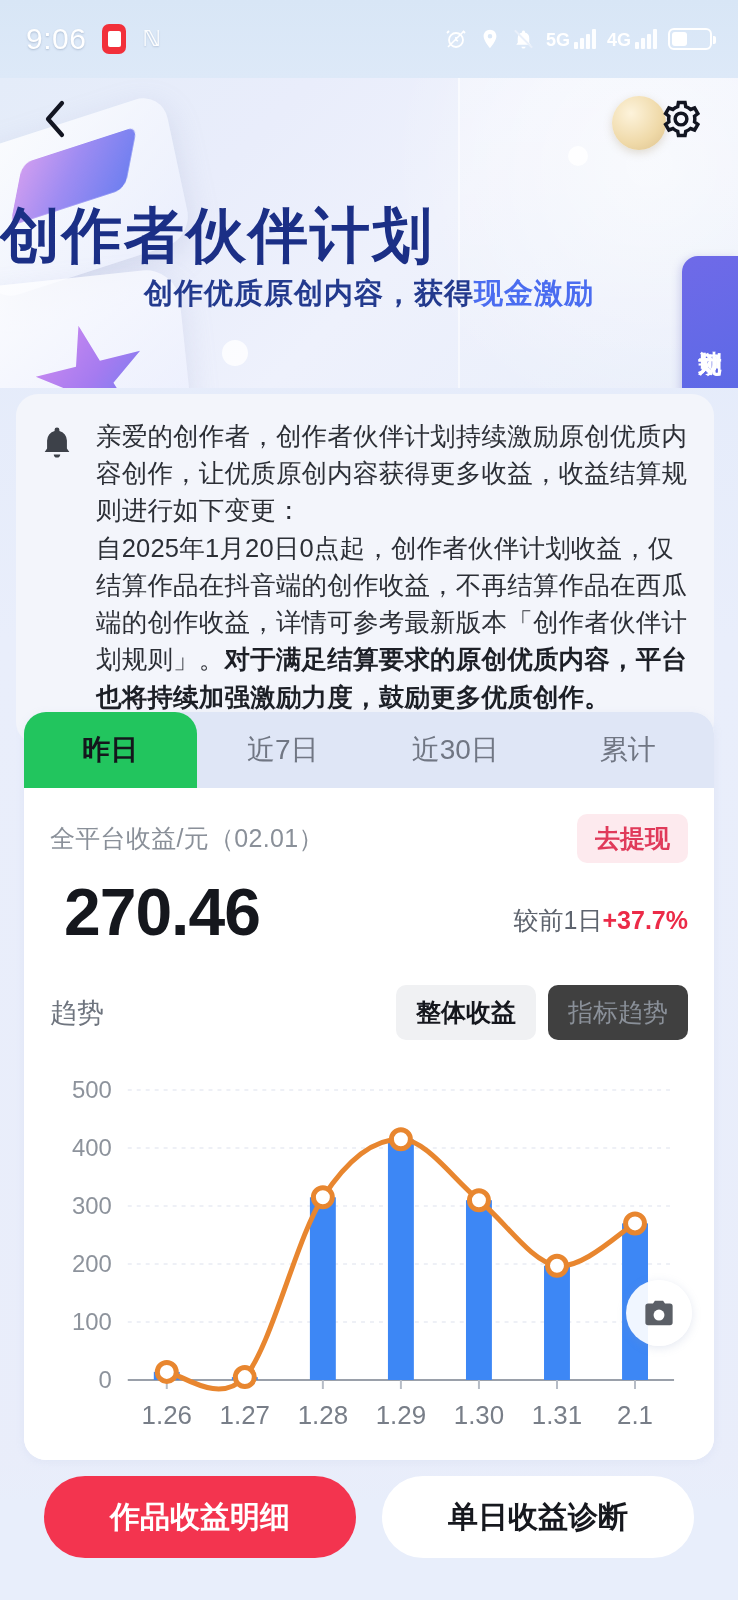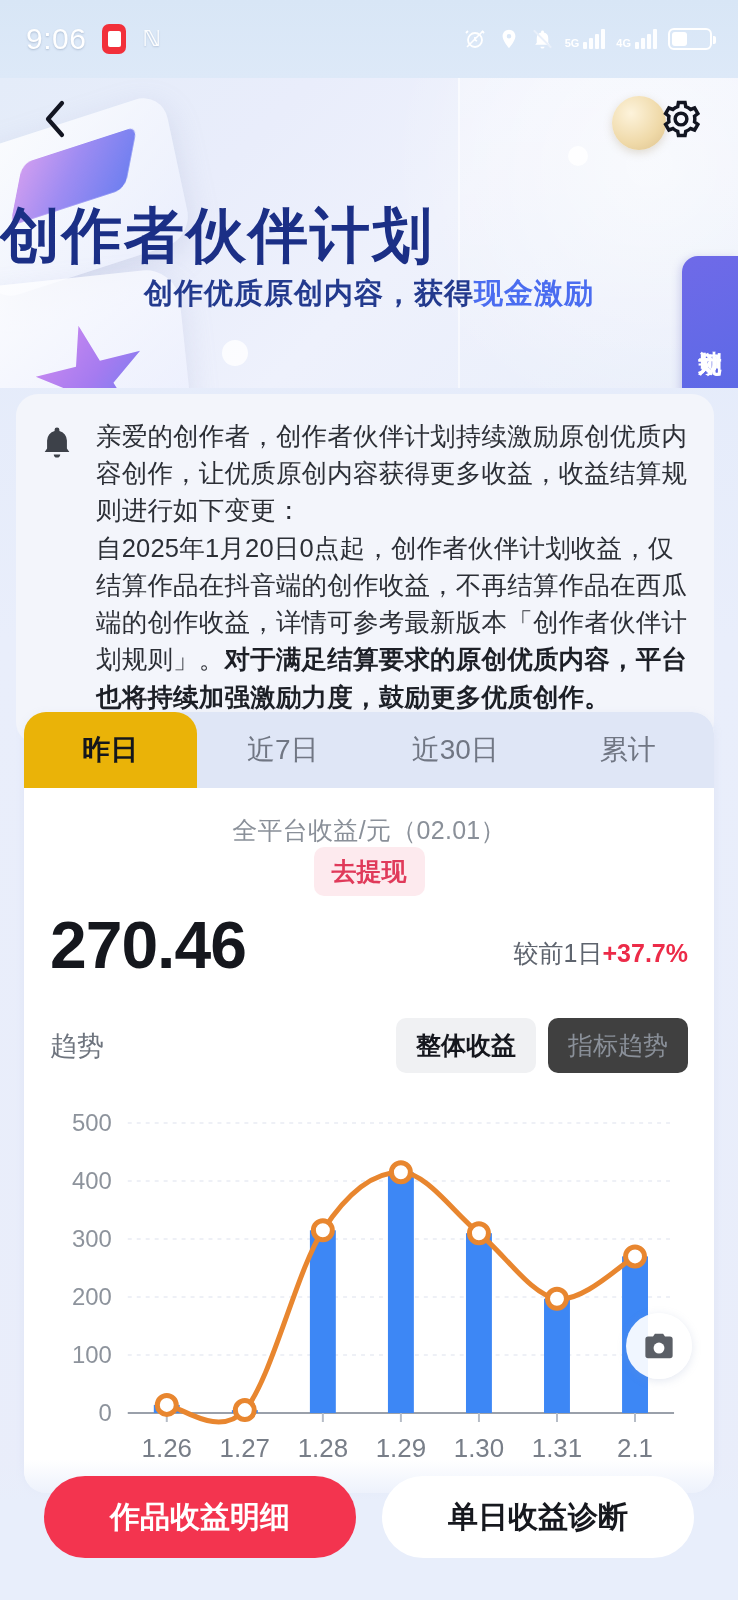--- a/index.html
+++ b/index.html
@@ -29,21 +29,21 @@
                display:flex;align-items:center;justify-content:center;}
   .sb-appicon i{ display:block;width:13px;height:16px;background:#fff;border-radius:2px; }
   .sb-nfc{ font-size:22px;color:#ffffff;opacity:.92;font-weight:700;
            text-shadow:0 1px 2px rgba(120,140,170,.4);}
   .sb-right{ display:flex; align-items:center; gap:11px; }
   .sb-right svg{ display:block; }
   .sig{ display:flex; align-items:flex-end; gap:2px; height:20px; }
   .sig b{ display:block; width:4px; background:#fff; border-radius:1px; opacity:.95;}
   .sig b:nth-child(1){height:7px}.sig b:nth-child(2){height:11px}
   .sig b:nth-child(3){height:15px}.sig b:nth-child(4){height:20px}
-  .netlabel{ font-size:11px; color:#fff; font-weight:700; line-height:1; margin-right:1px;}
+  .netlabel{ font-size:18px; color:#fff; font-weight:700; line-height:1; margin-right:1px;}
   .netgrp{ display:flex; align-items:flex-end; gap:3px; }
   .batt{ width:44px;height:22px;border:2px solid #fff;border-radius:6px;position:relative;
          display:flex;align-items:center;padding:2px;}
   .batt::after{content:"";position:absolute;right:-6px;top:6px;width:3px;height:8px;
                background:#fff;border-radius:0 2px 2px 0;}
   .batt i{display:block;height:100%;width:42%;background:#fff;border-radius:3px;}
 
   
   .banner{
     position:absolute; top:78px; left:0; right:0; height:310px;
@@ -153,44 +153,43 @@
   }
   .tabs{
     position:relative; display:flex; height:76px;
     background:#dfe6f6;
   }
   .tab{
     flex:1; display:flex; align-items:center; justify-content:center;
     font-size:28px; color:#707683; cursor:pointer; position:relative;
   }
   .tab.active{
-    color:#14161c; font-weight:700; background:#eab308;
+    color:#14161c; font-weight:700; background:#22c55e;
     border-radius:0 22px 0 0;
   }
   .tab.active::after{
     content:""; position:absolute; right:-22px; bottom:0; width:22px; height:22px;
     background:#dfe6f6;
   }
   .card-body{ padding:0 26px 18px 26px; background:#fff; }
 
   .earn-row{
     display:flex; align-items:center; justify-content:space-between;
     padding-top:26px;
-    flex-direction:column;
   }
   .earn-label{ font-size:25px; color:#8a9099; letter-spacing:.3px; }
   .withdraw{
     background:#fdeaee; color:#e03a5a; font-size:25px; font-weight:700;
     padding:8px 18px; border-radius:10px; cursor:pointer;
   }
   .amount-row{
     display:flex; align-items:flex-end; justify-content:space-between;
     margin-top:16px;
   }
-  .amount{ font-size:66px; font-weight:800; color:#15171d; letter-spacing:-1px; line-height:1; }
+  .amount{ font-size:66px; font-weight:800; color:#15171d; letter-spacing:-1px; line-height:1;margin-left:14px; }
   .delta{ font-size:25px; color:#5e646e; padding-bottom:8px; }
   .delta b{ color:#ec2b48; font-weight:800; }
 
   .trend-row{
     display:flex; align-items:center; justify-content:space-between;
     margin-top:40px;
   }
   .trend-label{ font-size:27px; color:#6e747e; }
   .seg{ display:flex; gap:12px; }
   .seg-btn{

